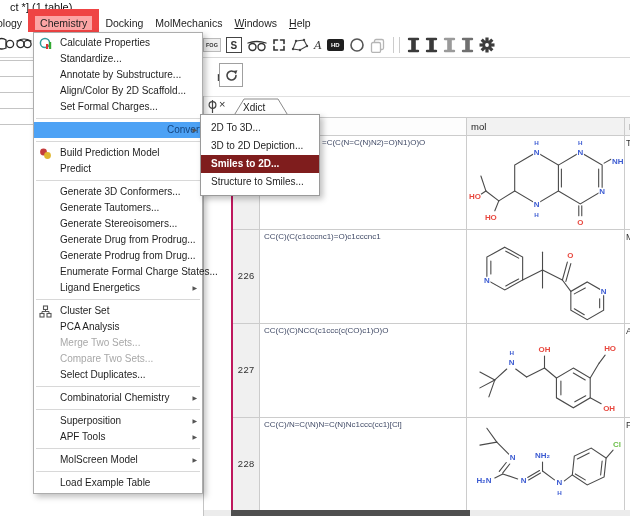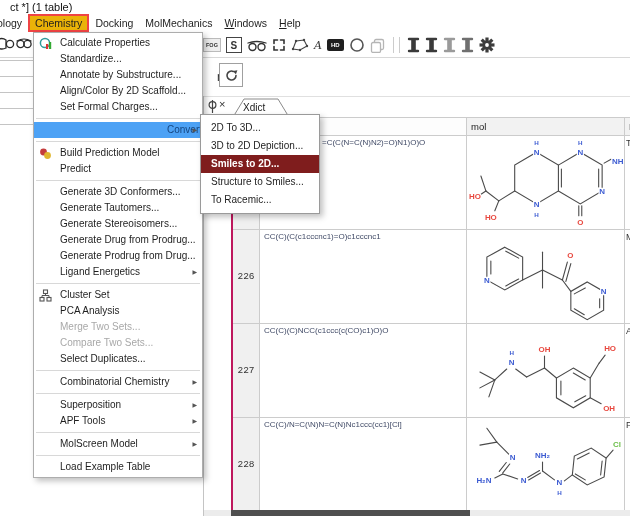--- a/index.html
+++ b/index.html
@@ -4,21 +4,21 @@
 <style>
   html,body{margin:0;padding:0;background:#fff;}
   body{width:630px;height:516px;overflow:hidden;position:relative;
        font-family:"Liberation Sans",sans-serif;color:#1e1e1e;}
   .abs{position:absolute;}
 
   
   #window-title{left:2px;top:1px;font-size:11px;color:#111;white-space:nowrap;margin-left:8px;}
   #menubar{left:0;top:13px;width:630px;height:19px;display:flex;align-items:center;font-size:10.5px;}
   .mb-item{display:inline-block;padding:2px 6px;white-space:nowrap;}
-  .mb-item.active{background:#eab308;border:2px solid #ef4444;padding:1px 5px;}
+  .mb-item.active{background:#fca5a5;border:7px solid #ef4444;padding:1px 5px;}
   .accel::first-letter{text-decoration:underline;}
 
   
   #toolbar1{left:0;top:32px;width:630px;height:25px;border-bottom:1px solid #d8d8d8;background:#fff;}
   #tb1-icons{left:203px;top:33px;height:24px;display:flex;align-items:center;gap:5px;}
   .tbtn{display:flex;align-items:center;justify-content:center;}
   .fogbox{font-size:5.5px;font-weight:bold;color:#333;border:1px solid #bbb;background:#eee;padding:3px 2px;}
   .sbox{width:14px;height:14px;border:1.5px solid #444;font-size:10px;font-weight:bold;color:#333;}
   .aital{font-family:"DejaVu Serif",serif;font-style:italic;font-size:11px;color:#333;}
   .hdbadge{width:17px;height:12px;background:#1f1f1f;border-radius:2px;color:#fff;font-size:6px;font-weight:bold;}
@@ -350,20 +350,21 @@
     </svg>
     <span>Build Prediction Model</span>
   </div>
   <div class="mi"><span>Predict</span></div>
   <div class="msep"></div>
   <div class="mi"><span>Generate 3D Conformers...</span></div>
   <div class="mi"><span>Generate Tautomers...</span></div>
   <div class="mi"><span>Generate Stereoisomers...</span></div>
   <div class="mi"><span>Generate Drug from Prodrug...</span></div>
   <div class="mi"><span>Generate Prodrug from Drug...</span></div>
+  <div class="mi"><span>Enumerate Formal Charge States...</span></div>
   <div class="mi">
     <span>Ligand Energetics</span>
     <span class="sub">▶</span>
   </div>
   <div class="msep"></div>
   <div class="mi">
     <svg class="ico icon-svg" width="13" height="13">
       <rect x="4.5" y="1" width="4" height="3.5" fill="none" stroke="#555" stroke-width="1.1"></rect>
       <rect x="1" y="8.5" width="4" height="3.5" fill="none" stroke="#555" stroke-width="1.1"></rect>
       <rect x="8" y="8.5" width="4" height="3.5" fill="none" stroke="#555" stroke-width="1.1"></rect>
@@ -396,14 +397,13 @@
   </div>
   <div class="msep"></div>
   <div class="mi"><span>Load Example Table</span></div>
 </div>
 
 <div class="abs" id="convert-menu">
   <div class="smi">2D To 3D...</div>
   <div class="smi">3D to 2D Depiction...</div>
   <div class="smi sel">Smiles to 2D...</div>
   <div class="smi">Structure to Smiles...</div>
-  <div class="smi">To Racemic...</div>
 </div>
 
 </body></html>

